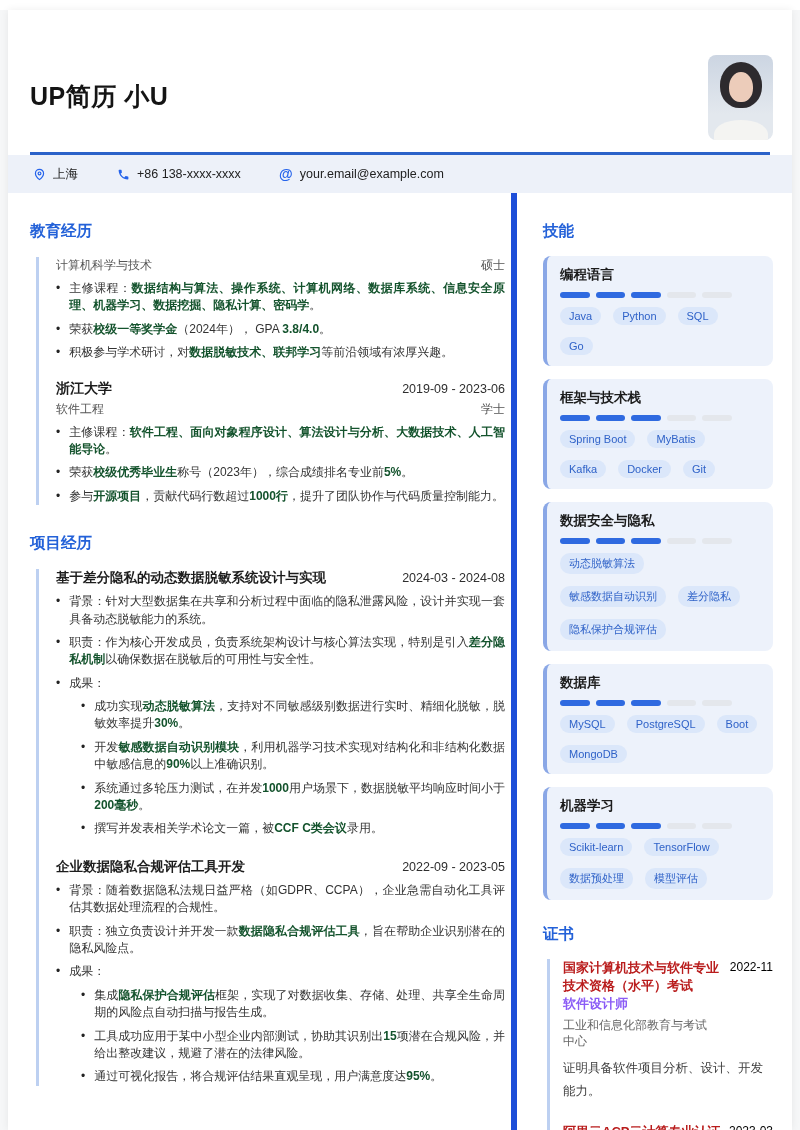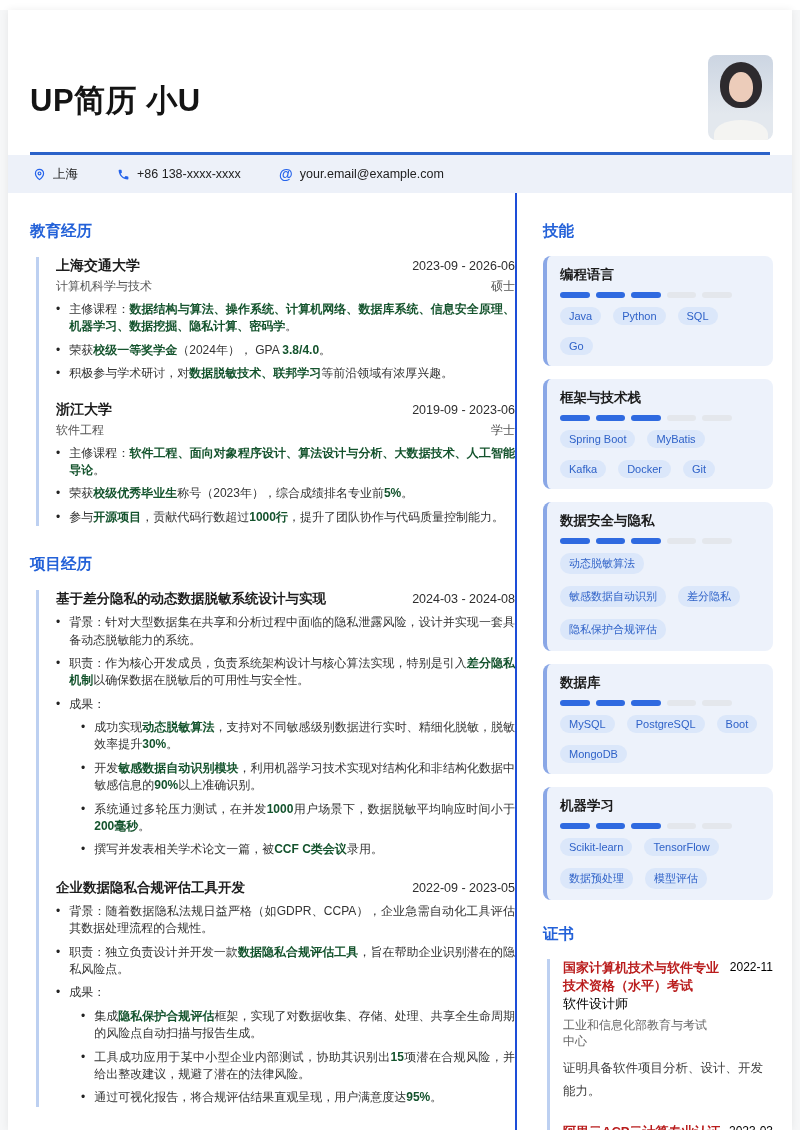--- a/index.html
+++ b/index.html
@@ -17,40 +17,40 @@
   *{margin:0;padding:0;box-sizing:border-box;}
   html,body{width:800px;}
   body{font-family:"Liberation Sans","DejaVu Sans",sans-serif;background:#fff;}
   .frame{position:relative;width:800px;height:1130px;background:#f6f7f8;overflow:hidden;}
   .top-strip{position:absolute;top:0;left:0;right:0;height:10px;background:#fff;}
   .paper{position:absolute;top:10px;left:8px;width:784px;height:1120px;background:#fff;
          box-shadow:0 0 8px rgba(0,0,0,.07);overflow:hidden;}
 
   
   .header{position:relative;height:142px;}
-  .page-title{position:absolute;left:22px;top:70px;font-size:31px;font-weight:700;color:#141414;letter-spacing:.5px;}
+  .page-title{position:absolute;left:22px;top:70px;font-size:25px;font-weight:700;color:#141414;letter-spacing:.5px;}
   .photo{position:absolute;right:19px;top:45px;width:65px;height:85px;border-radius:8px;overflow:hidden;
          background:linear-gradient(180deg,#ccd5e2 0%,#e3e8ee 70%);}
   .ph-hair{position:absolute;left:50%;top:7px;transform:translateX(-50%);width:42px;height:46px;
            background:#2d2a2e;border-radius:50% 50% 46% 46%;}
   .ph-face{position:absolute;left:50%;top:17px;transform:translateX(-50%);width:24px;height:30px;
            background:#ecccba;border-radius:50% 50% 45% 45%;}
   .ph-body{position:absolute;left:50%;bottom:-8px;transform:translateX(-50%);width:54px;height:28px;
            background:#f4f4f2;border-radius:50% 50% 0 0;}
   .blue-line{margin:0 22px;height:3px;background:var(--line-blue);}
 
   
   .contact{display:flex;align-items:center;gap:38px;height:38px;background:#edf1f9;padding-left:24px;}
   .citem{display:flex;align-items:center;gap:7px;font-size:12.5px;color:#222;}
   .cicon{width:14px;height:14px;display:inline-flex;align-items:center;justify-content:center;}
   .at{color:var(--accent);font-size:14px;font-weight:600;line-height:1;}
 
   
   .main{display:flex;align-items:stretch;padding-left:22px;height:937px;}
-  .col-left{width:487px;padding-right:0;border-right:2px solid #1d4ed8;}
+  .col-left{width:487px;padding-right:6px;border-right:6px solid #1d4ed8;}
   .col-right{flex:1;padding-left:26px;padding-right:19px;}
 
   .section-title{color:var(--heading-blue);font-size:15.5px;font-weight:700;}
   .col-left .section-title{margin:28px 0 15px 0;}
   .col-right .section-title{margin:28px 0 14px 0;}
 
   .timeline{border-left:3px solid var(--tl-border);padding-left:17px;margin-left:6px;}
 
   
   .entry{margin-bottom:18px;}
@@ -74,21 +74,21 @@
   .bar.filled{background:var(--bar-filled);}
   .tags{display:flex;flex-wrap:wrap;gap:12px;margin-top:9px;}
   .tag{background:var(--tag-bg);color:var(--tag-text);font-size:11px;padding:3px 9px;border-radius:10px;white-space:nowrap;}
 
   
   .cert-block{border-left:3px solid var(--tl-border);padding-left:13px;margin-left:4px;}
   .cert{margin-bottom:20px;}
   .cert-head{display:flex;justify-content:space-between;gap:8px;}
   .cert-title{font-size:13px;font-weight:700;color:#b91c1c;line-height:1.4;}
   .cert-date{font-size:12px;color:#000000;white-space:nowrap;padding-top:1px;}
-  .cert-sub{font-size:13px;font-weight:400;color:#000000;line-height:1.4;}
+  .cert-sub{font-size:13px;font-weight:700;color:#8b5cf6;line-height:1.4;}
   .cert-issuer{font-size:12px;color:#666;line-height:1.4;margin-top:3px;width:150px;}
   .cert-desc{font-size:12.5px;color:#3d3d3d;line-height:1.85;margin-top:7px;}
 </style>
 </head>
 <body>
 
 <div class="frame">
   <div class="top-strip"></div>
   <div class="paper">
 
@@ -127,24 +127,20 @@
     </div>
 
     <div class="main">
 
       <div class="col-left">
 
         <div class="section-title">教育经历</div>
         <div class="timeline">
 
           <div class="entry">
-            <div class="entry-head">
-              <span class="ename">上海交通大学</span>
-              <span class="edate">2023-09 - 2026-06</span>
-            </div>
             <div class="entry-sub">
               <span>计算机科学与技术</span>
               <span>硕士</span>
             </div>
             <div class="blt">
                 <span class="dot">•</span>
                 <span class="btxt">主修课程：<b>数据结构与算法、操作系统、计算机网络、数据库系统、信息安全原理、机器学习、数据挖掘、隐私计算、密码学</b>。</span>
               </div>
             <div class="blt">
                 <span class="dot">•</span>

